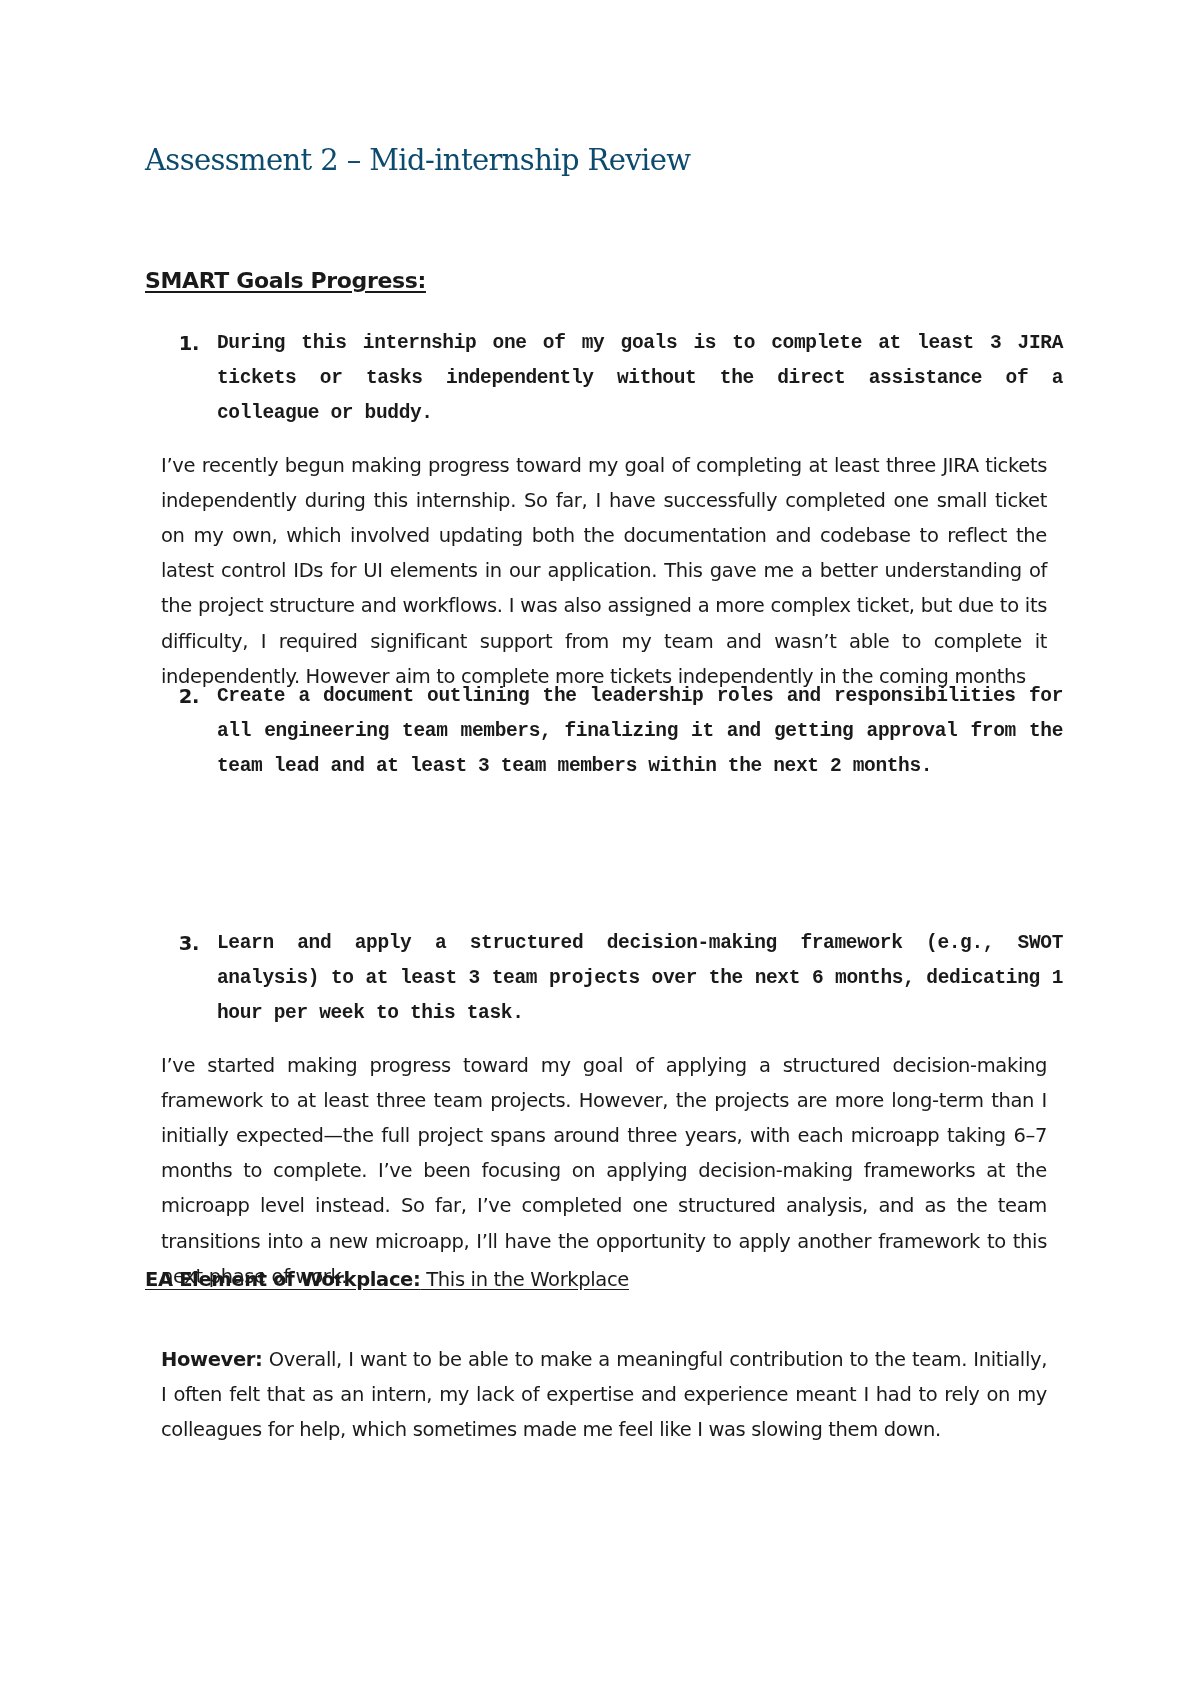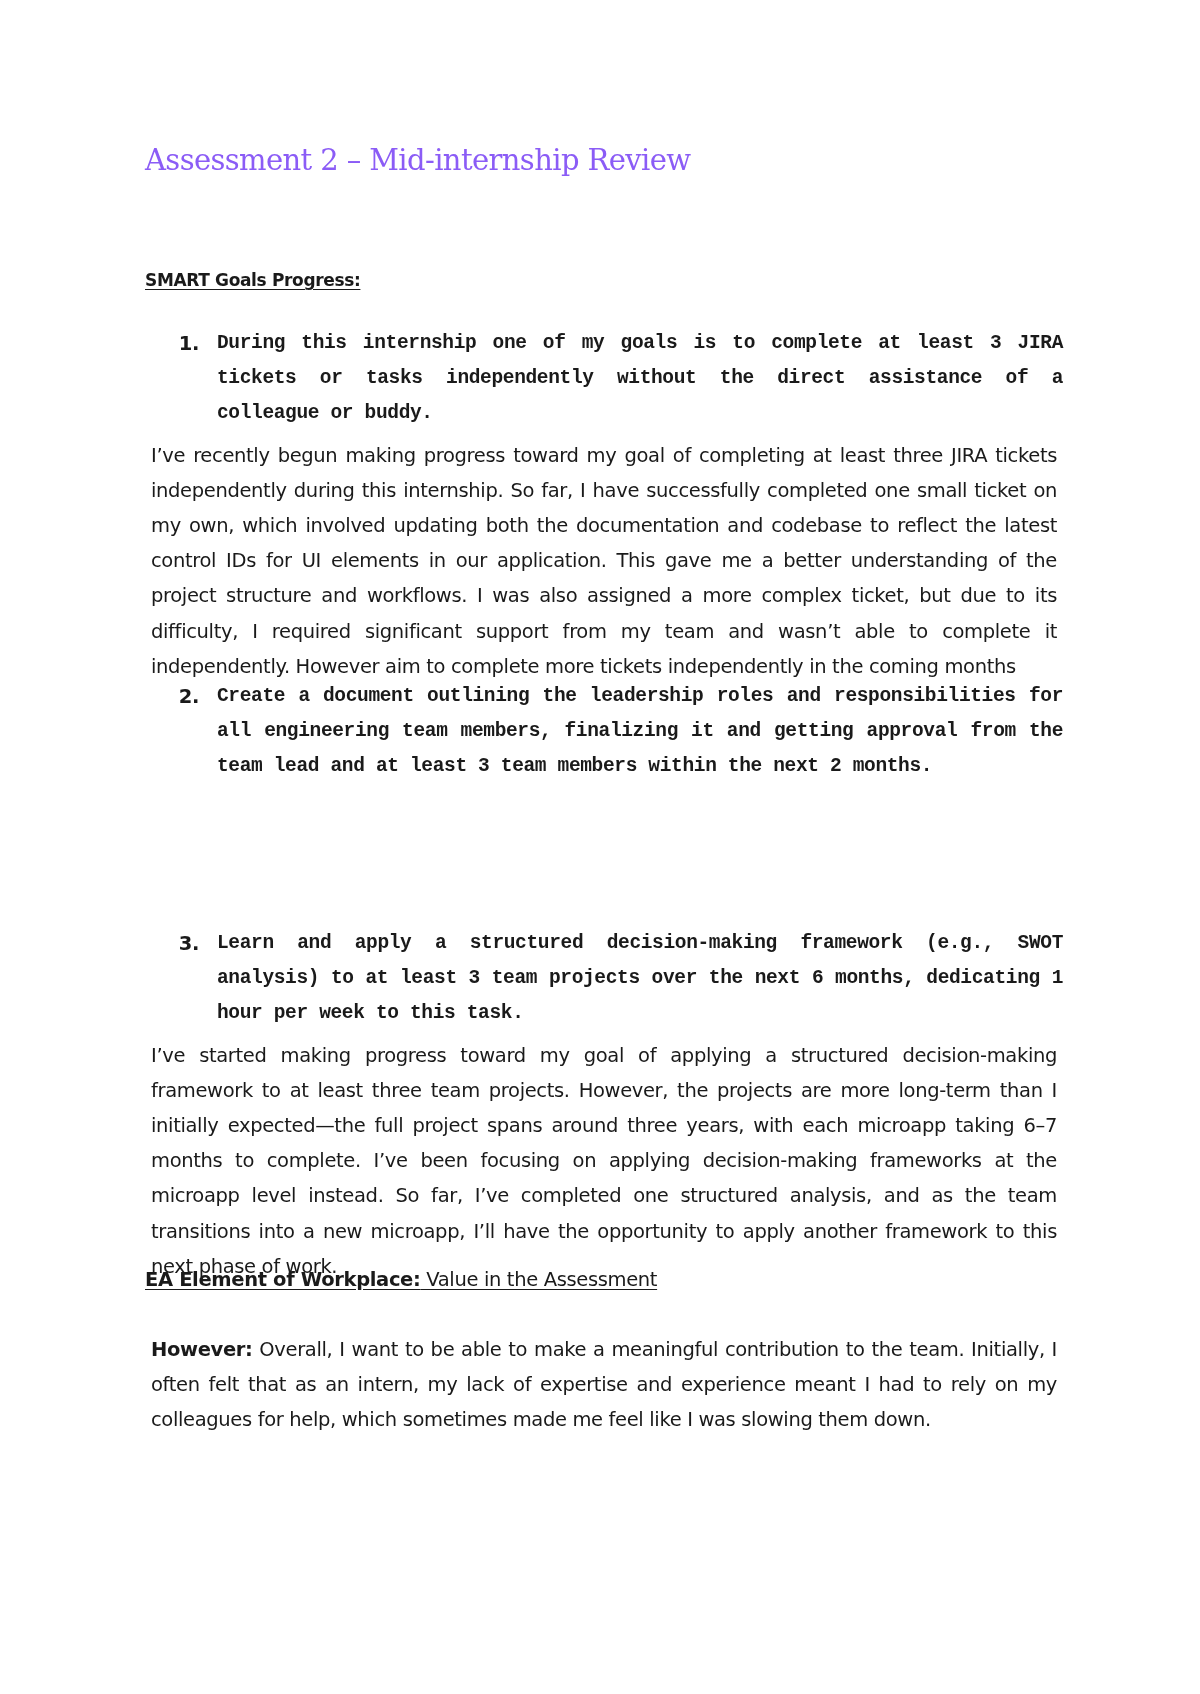--- a/index.html
+++ b/index.html
@@ -1,37 +1,37 @@
 <!DOCTYPE html>
 <html><head>
 <meta charset="utf-8">
 <style>
   html, body { margin: 0; padding: 0; background: #ffffff; }
   body { width: 1200px; height: 1694px; position: relative; overflow: hidden; color: #1a1a1a; }
   .page { position: absolute; left: 145px; top: 140px; width: 918px; font-family: "DejaVu Sans", sans-serif; font-size: 19.5px; line-height: 35.2px; }
-  .title { font-family: "DejaVu Serif", serif; font-size: 29px; line-height: 40px; font-weight: normal; margin: 0; letter-spacing: -0.6px; color: #8b5cf6; }
+  .title { font-family: "DejaVu Serif", serif; font-size: 29px; line-height: 40px; font-weight: normal; margin: 0; letter-spacing: -0.6px; color: #0c4a6e; }
   .section-heading { margin: 0; position: absolute; font-weight: bold; text-decoration: underline; text-underline-offset: 3px; }
   .goal { position: absolute; left: 0; width: 918px; }
   .goal-head { display: flex; font-weight: bold; }
   .goal-num { width: 72px; text-align: right; padding-right: 18px; box-sizing: border-box; flex: none; }
   .goal-text { flex: 1; text-align: justify; text-align-last: left; font-family: Liberation Mono, monospace; }
-  .para { text-align: justify; margin: 6px; }
+  .para { text-align: justify; margin: 16px; }
   .block { position: absolute; left: 0; width: 918px; }
   .u { text-decoration: underline; text-underline-offset: 3px; }
   .b { font-weight: bold; }
   .page, .page * { letter-spacing: -0.35px; word-spacing: 0px; }
   .title { letter-spacing: -0.6px !important; }
 </style>
 </head>
 <body>
 
 <div class="page">
   <h1 class="title">Assessment 2 – Mid-internship Review</h1>
 
-  <h2 class="section-heading" style="top:123px;font-size:17px;">SMART Goals Progress:</h2>
+  <h2 class="section-heading" style="top:123px;font-size:22px;">SMART Goals Progress:</h2>
 
   <div class="goal" style="top:186px;">
     <div class="goal-head">
       <span class="goal-num">1.</span>
       <span class="goal-text">During this internship one of my goals is to complete at least 3 JIRA tickets or tasks independently without the direct assistance of a colleague or buddy.</span>
     </div>
     <p class="para">I’ve recently begun making progress toward my goal of completing at least three JIRA tickets independently during this internship. So far, I have successfully completed one small ticket on my own, which involved updating both the documentation and codebase to reflect the latest control IDs for UI elements in our application. This gave me a better understanding of the project structure and workflows. I was also assigned a more complex ticket, but due to its difficulty, I required significant support from my team and wasn’t able to complete it independently. However aim to complete more tickets independently in the coming months</p>
   </div>
 
   <div class="goal" style="top:539px;">
@@ -43,19 +43,19 @@
 
   <div class="goal" style="top:786px;">
     <div class="goal-head">
       <span class="goal-num">3.</span>
       <span class="goal-text">Learn and apply a structured decision-making framework (e.g., SWOT analysis) to at least 3 team projects over the next 6 months, dedicating 1 hour per week to this task.</span>
     </div>
     <p class="para">I’ve started making progress toward my goal of applying a structured decision-making framework to at least three team projects. However, the projects are more long-term than I initially expected—the full project spans around three years, with each microapp taking 6–7 months to complete. I’ve been focusing on applying decision-making frameworks at the microapp level instead. So far, I’ve completed one structured analysis, and as the team transitions into a new microapp, I’ll have the opportunity to apply another framework to this next phase of work.</p>
   </div>
 
   <div class="block" style="top:1122px;">
-    <span class="u b">EA Element of Workplace:</span><span class="u"> Value in the Assessment</span>
+    <span class="u b">EA Element of Workplace:</span><span class="u"> This in the Workplace</span>
   </div>
 
   <div class="block" style="top:1186px;">
     <p class="para"><span class="b">However:</span><span> Overall, I want to be able to make a meaningful contribution to the team. Initially, I often felt that as an intern, my lack of expertise and experience meant I had to rely on my colleagues for help, which sometimes made me feel like I was slowing them down.</span></p>
   </div>
 </div>
 
 </body></html>

